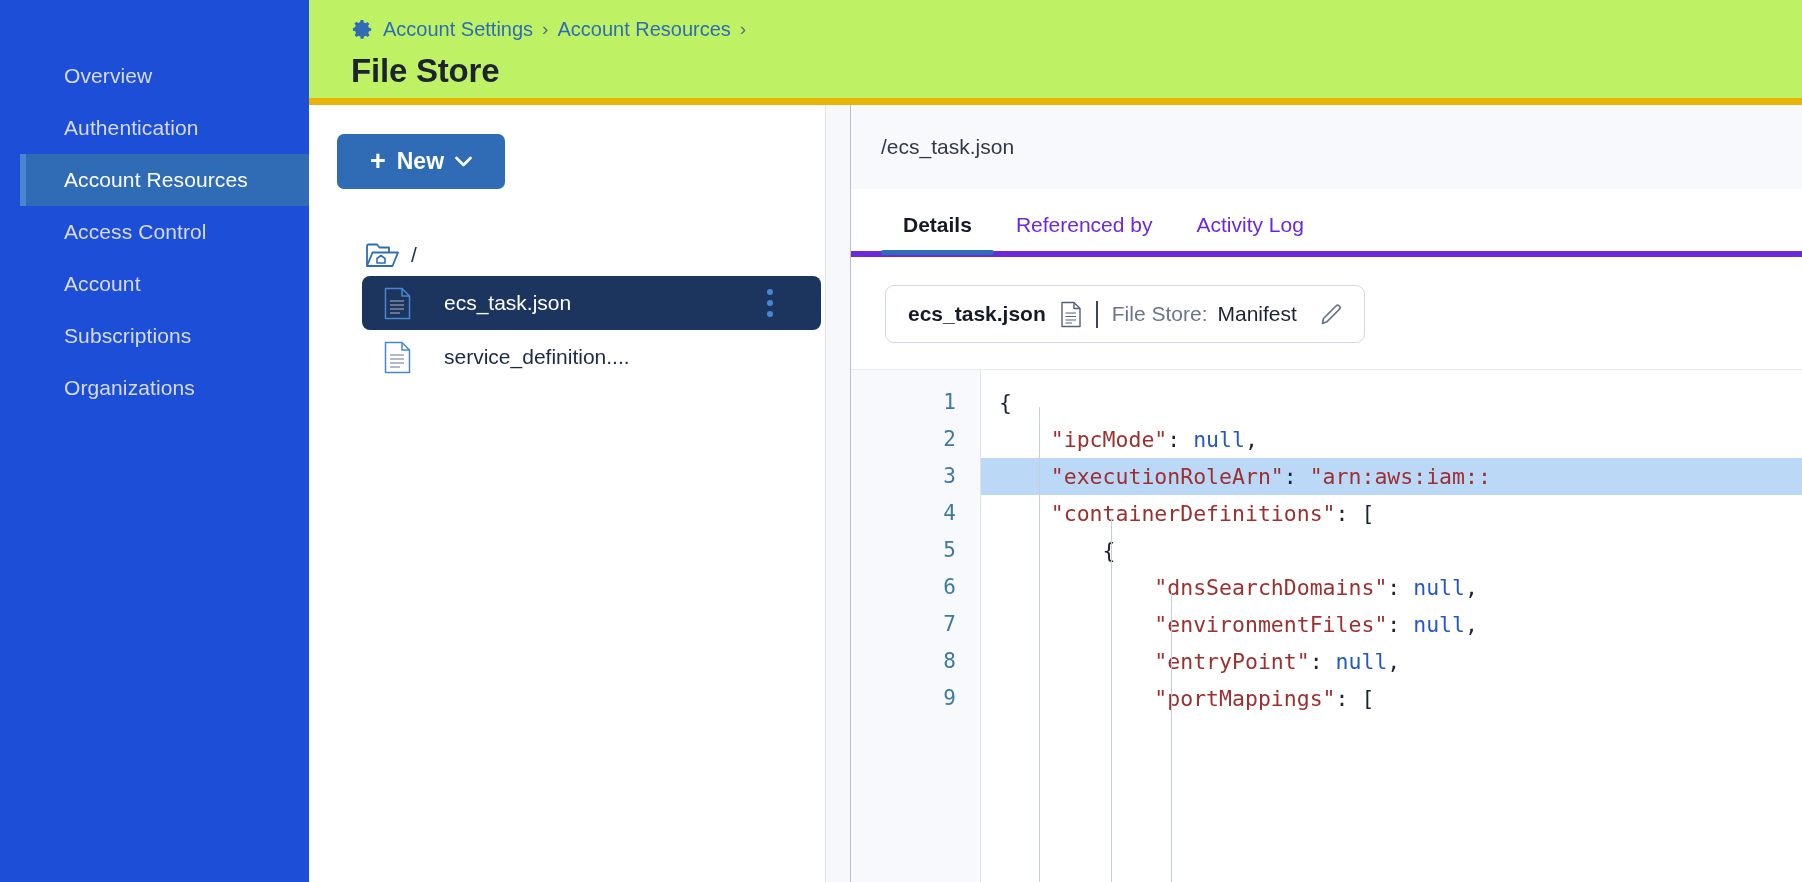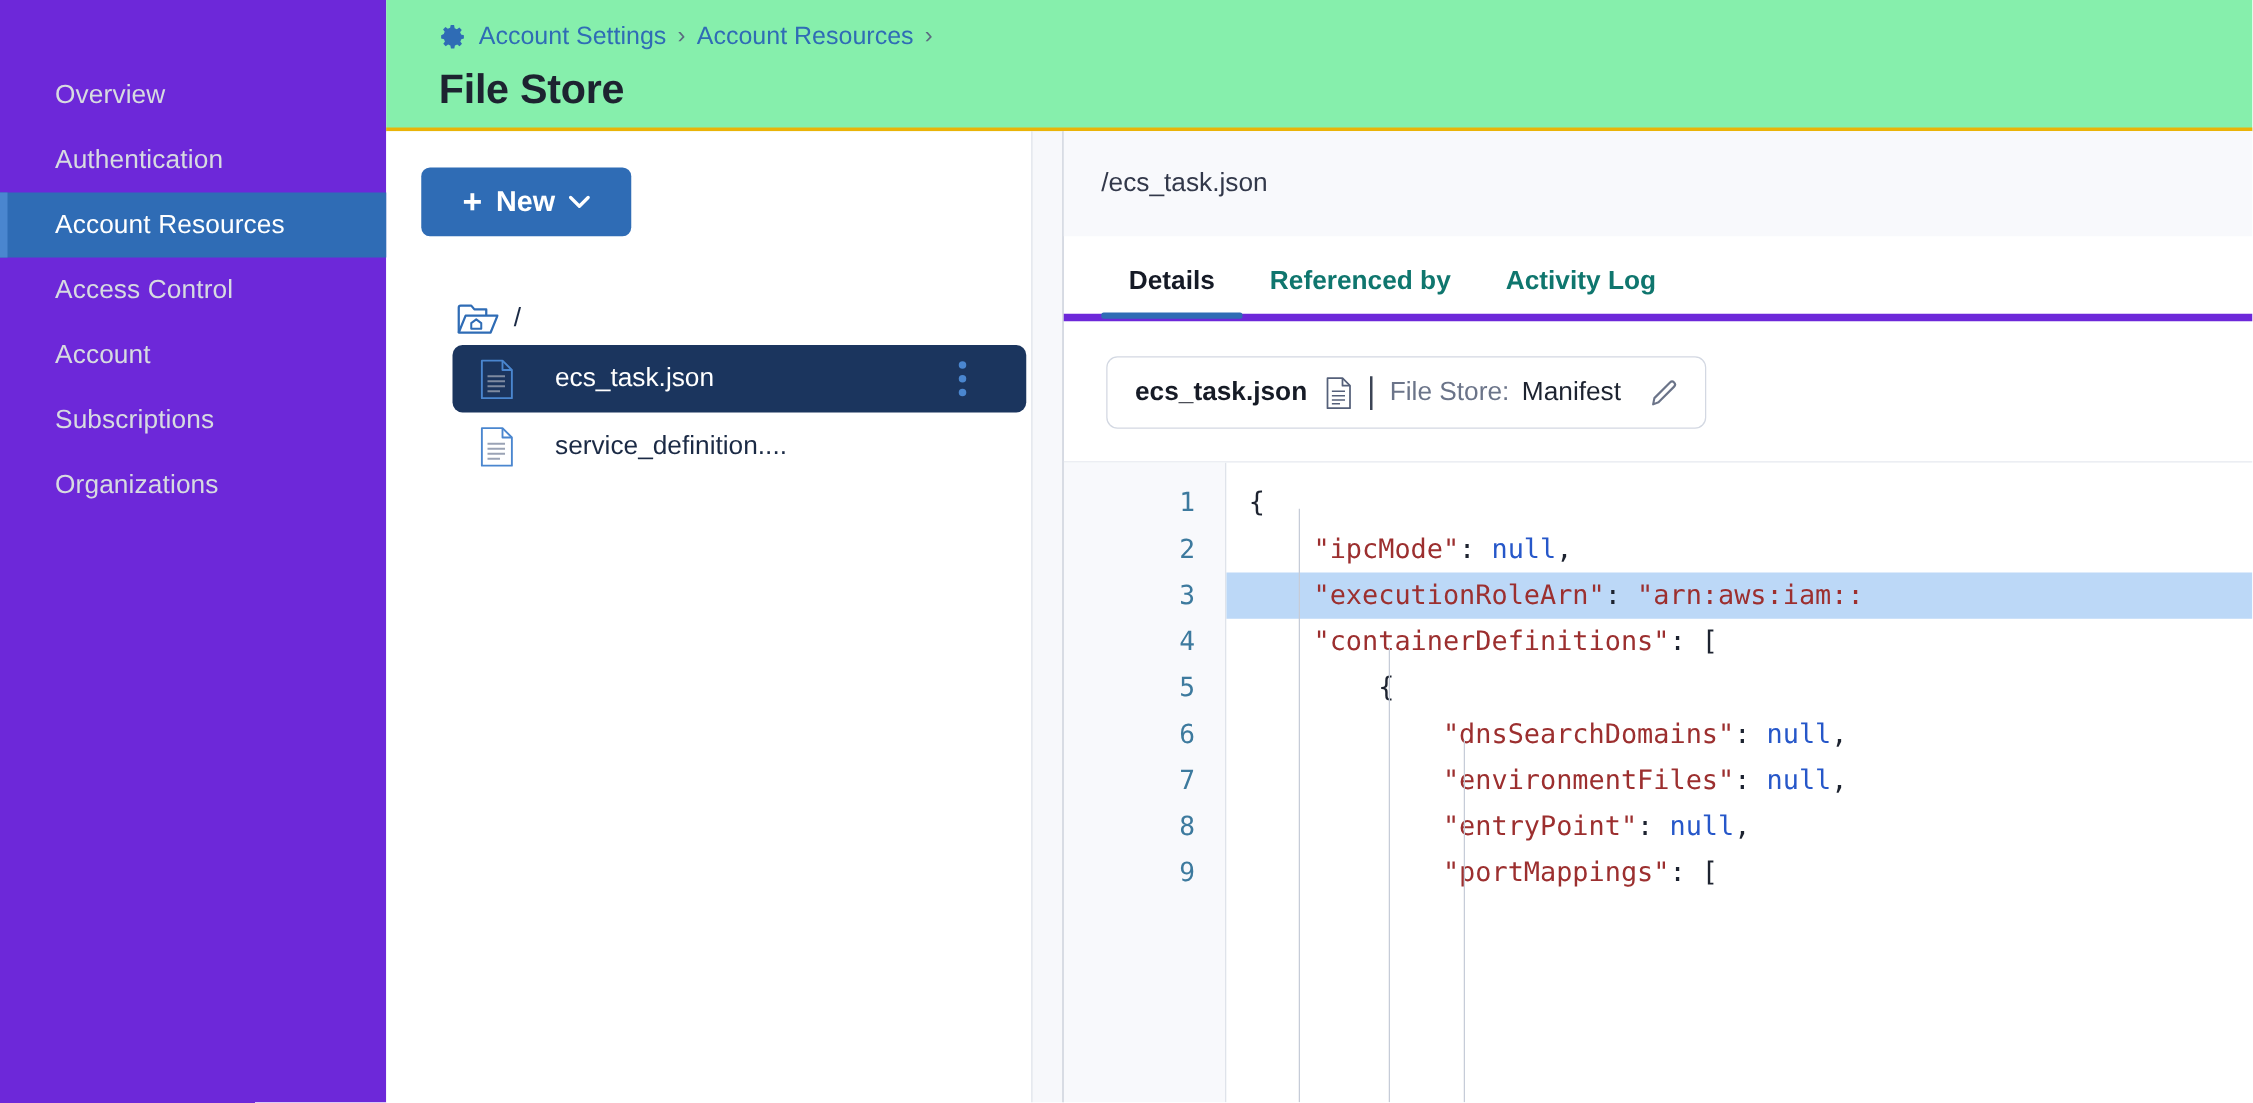--- a/index.html
+++ b/index.html
@@ -9,22 +9,23 @@
     overflow: hidden;
     background: #ffffff;
     font-family: "Liberation Sans", sans-serif;
     -webkit-font-smoothing: antialiased;
   }
   .app { display: flex; width: 1802px; height: 882px; }
 
   
   .sidebar {
     width: 309px; flex: 0 0 309px; height: 882px;
-    background: #6d28d9;
+    background: #1d4ed8;
     padding-top: 50px;
+    padding-left: 20px;
   }
   .nav-item {
     height: 52px;
     display: flex; align-items: center;
     padding-left: 44px;
     color: #d7dbe0;
     font-size: 21px;
     letter-spacing: .1px;
     cursor: pointer;
     position: relative;
@@ -36,23 +37,23 @@
   .nav-item.active::before {
     content: ""; position: absolute; left: 0; top: 0; bottom: 0;
     width: 6px; background: #4a86cf;
   }
 
   
   .main { flex: 1 1 auto; height: 882px; display: flex; flex-direction: column; min-width: 0; }
 
   .topbar {
     height: 105px; flex: 0 0 105px;
-    border-bottom: 3px solid #eab308;
+    border-bottom: 7px solid #eab308;
     padding: 8px 0 16px 42px;
-    background: #86efac;
+    background: #bef264;
   }
   .breadcrumb {
     display: flex; align-items: center; gap: 9px;
     height: 42px;
     font-size: 20px;
   }
   .gear-ico { width: 23px; height: 23px; display:block; }
   .crumb { color: #2f6cb5; cursor: pointer; white-space: nowrap; }
   .crumb-sep { color: #5c6b80; font-size: 19px; }
   .page-title {
@@ -126,25 +127,24 @@
     padding-left: 30px;
     font-size: 21px; color: #32384a;
   }
   .tabs {
     flex: 0 0 68px; height: 68px;
     display: flex; align-items: flex-end; gap: 0;
     padding-left: 30px;
     border-bottom: 6px solid #6d28d9;
   }
   .tab {
-    font-size: 21px; color: #0f766e;
+    font-size: 21px; color: #6d28d9;
     padding: 0 22px 14px 22px;
     cursor: pointer; position: relative;
     white-space: nowrap;
-    font-weight: bold;
   }
   .tab.active { color: #151a26; font-weight: bold; }
   .tab.active::after {
     content: ""; position: absolute; left: 0; right: 0; bottom: -4px;
     height: 5px; background: #2f6cb5; border-radius: 2px;
   }
 
   .usage-wrap { padding: 28px 0 0 34px; }
   .usage-card {
     display: inline-flex; align-items: center;

